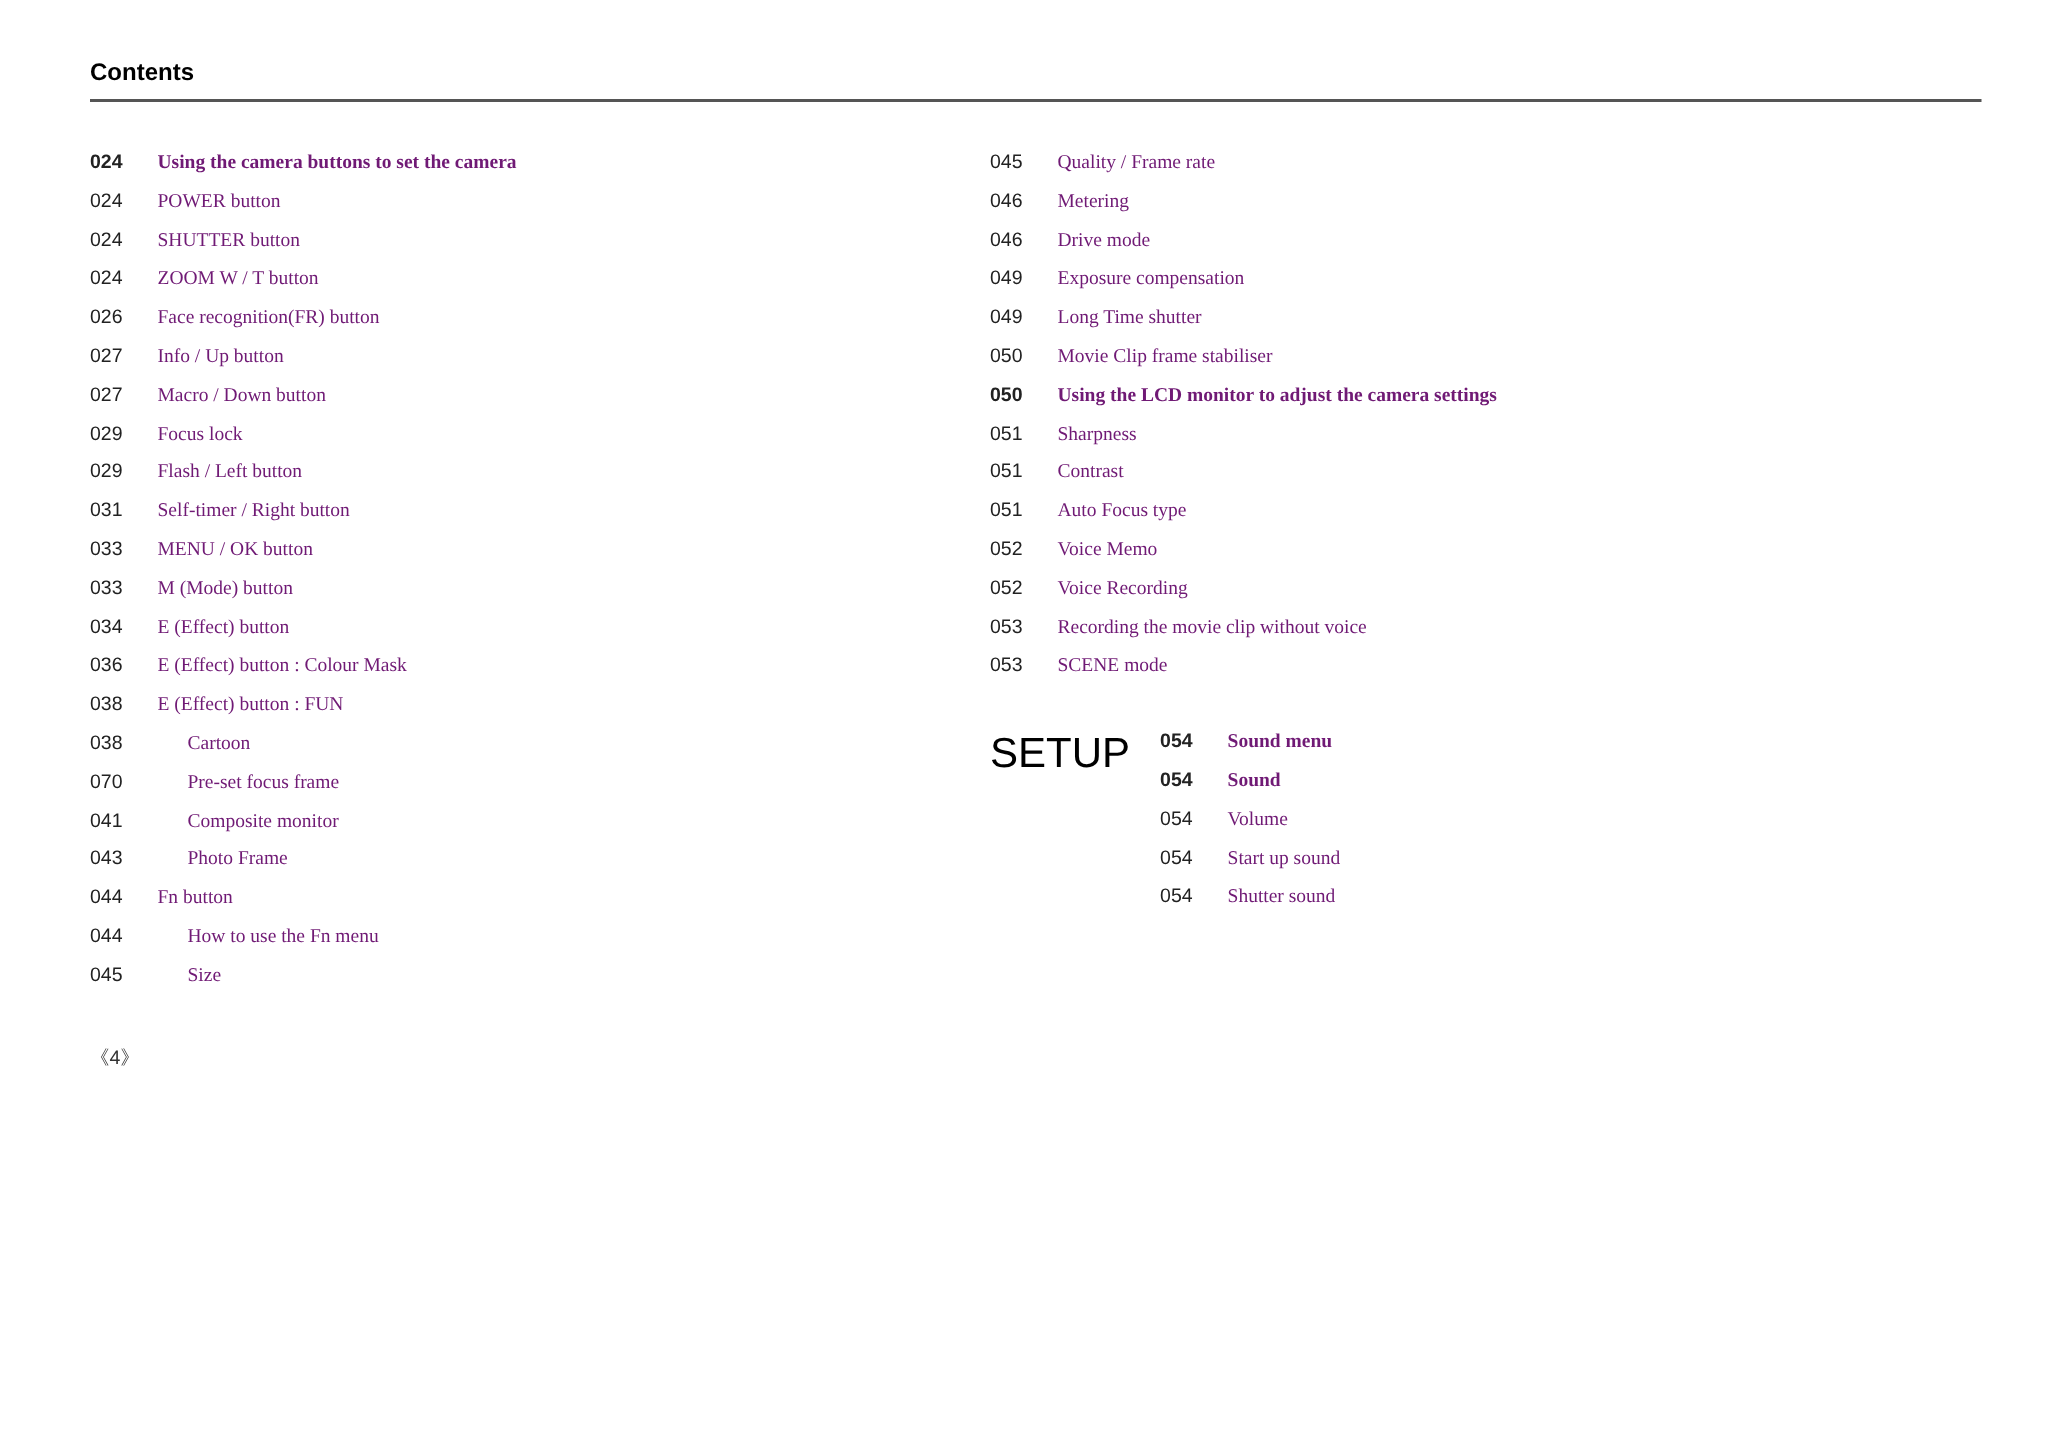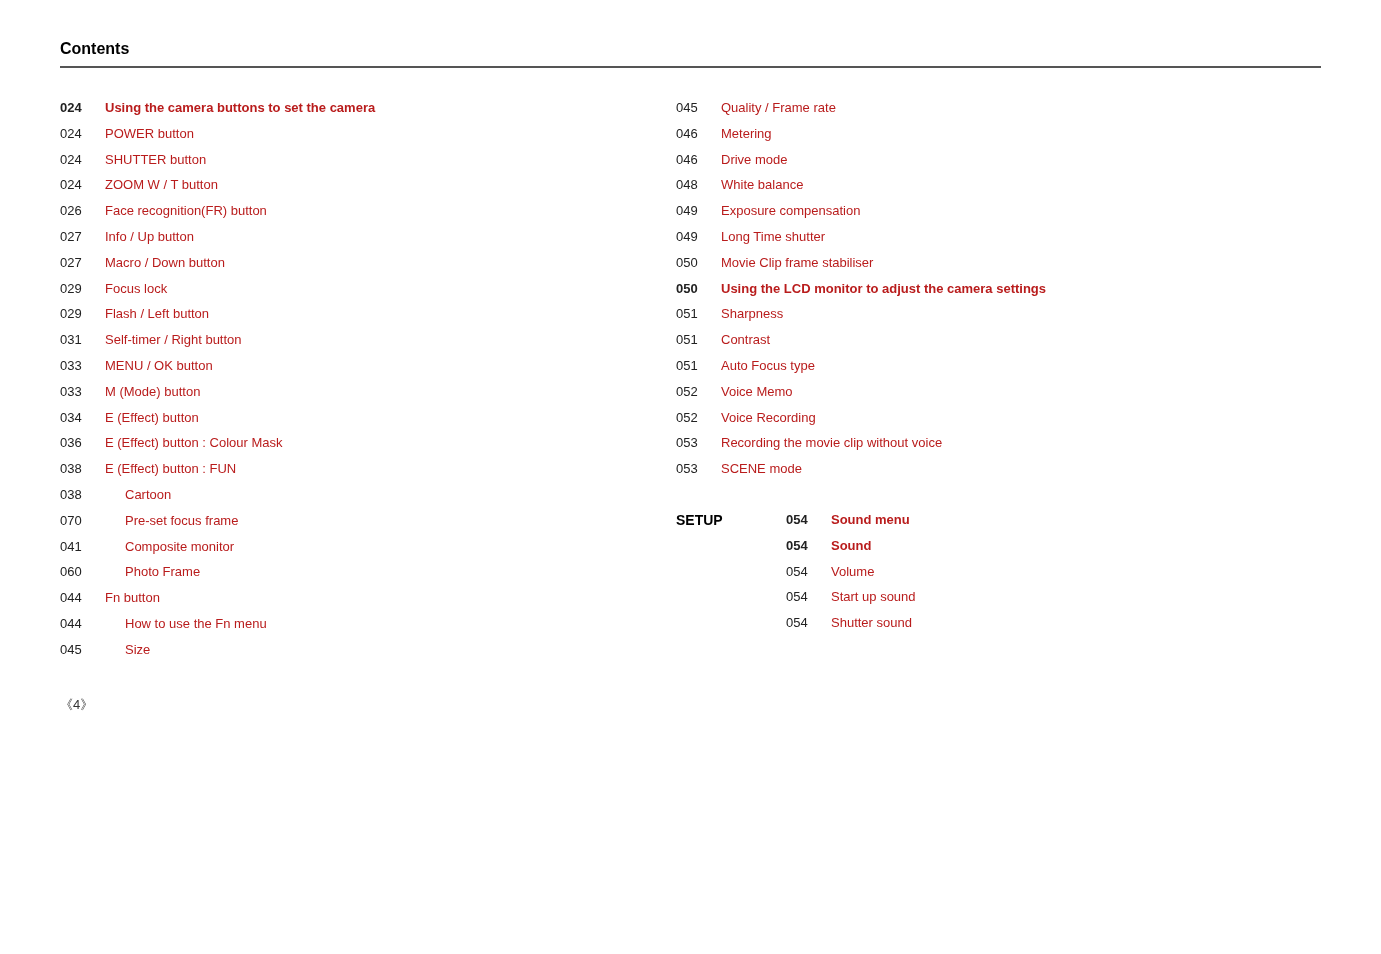--- a/index.html
+++ b/index.html
@@ -17,21 +17,21 @@
       padding-bottom: 8px;
       margin-bottom: 30px;
     }
     .page-title {
       font-size: 16px;
       font-weight: bold;
       color: #000;
     }
     .content-area {
       display: flex;
-      gap: 16px;
+      gap: 0;
     }
     .left-column {
       flex: 0 0 580px;
       padding-right: 30px;
     }
     .right-column {
       flex: 1;
       padding-left: 20px;
     }
     .toc-entry {
@@ -44,31 +44,32 @@
       min-width: 45px;
       font-weight: normal;
       color: #222;
       font-size: 13px;
     }
     .toc-entry .page-num.bold {
       font-weight: bold;
     }
     .toc-entry .entry-text {
       font-size: 13px;
-      color: #b91c1c;
+      color: #701a75;
+      font-family: Liberation Serif, serif;
     }
     .toc-entry .entry-text.bold {
       font-weight: bold;
     }
     .toc-entry .entry-text.indented {
       padding-left: 20px;
     }
     .section-label {
-      font-size: 14px;
-      font-weight: bold;
+      font-size: 28px;
+      font-weight: normal;
       color: #000;
       margin-right: 20px;
       white-space: nowrap;
     }
     .footer-page {
       margin-top: 30px;
       font-size: 13px;
       color: #333;
     }
   </style>
@@ -148,21 +149,21 @@
       </div>
       <div class="toc-entry">
         <span class="page-num">070</span>
         <span class="entry-text indented">Pre-set focus frame</span>
       </div>
       <div class="toc-entry">
         <span class="page-num">041</span>
         <span class="entry-text indented">Composite monitor</span>
       </div>
       <div class="toc-entry">
-        <span class="page-num">060</span>
+        <span class="page-num">043</span>
         <span class="entry-text indented">Photo Frame</span>
       </div>
       <div class="toc-entry">
         <span class="page-num">044</span>
         <span class="entry-text">Fn button</span>
       </div>
       <div class="toc-entry">
         <span class="page-num">044</span>
         <span class="entry-text indented">How to use the Fn menu</span>
       </div>
@@ -178,24 +179,20 @@
           <span class="page-num">045</span>
           <span class="entry-text">Quality / Frame rate</span>
         </div>
         <div class="toc-entry">
           <span class="page-num">046</span>
           <span class="entry-text">Metering</span>
         </div>
         <div class="toc-entry">
           <span class="page-num">046</span>
           <span class="entry-text">Drive mode</span>
-        </div>
-        <div class="toc-entry">
-          <span class="page-num">048</span>
-          <span class="entry-text">White balance</span>
         </div>
         <div class="toc-entry">
           <span class="page-num">049</span>
           <span class="entry-text">Exposure compensation</span>
         </div>
         <div class="toc-entry">
           <span class="page-num">049</span>
           <span class="entry-text">Long Time shutter</span>
         </div>
         <div class="toc-entry">

